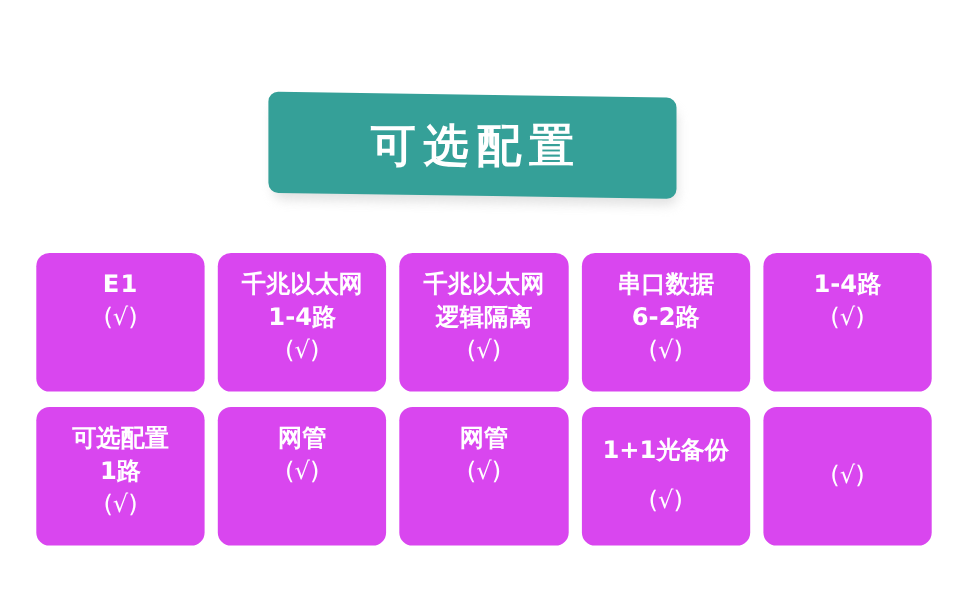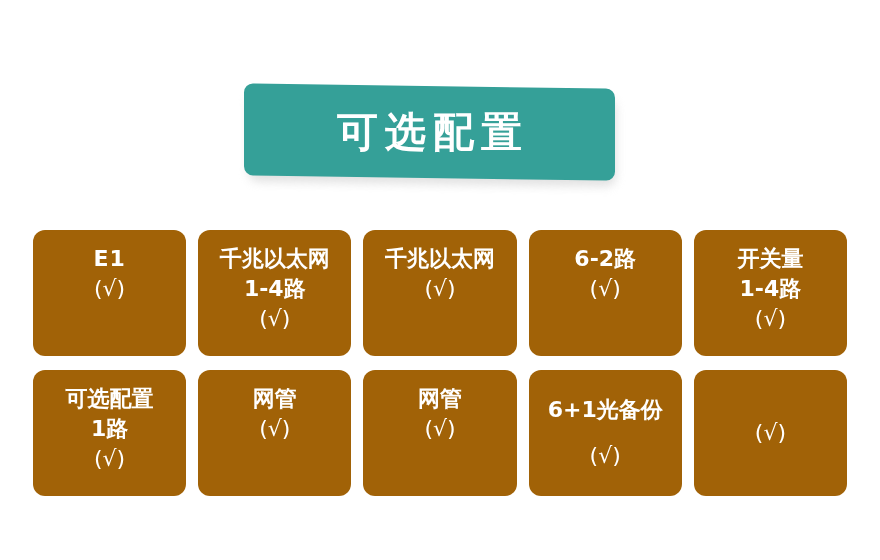--- a/index.html
+++ b/index.html
@@ -76,21 +76,21 @@
     flex-direction: column;
     gap: 14px;
   }
   .grid-row {
     display: flex;
     gap: 12px;
   }
   .card {
     width: 154px;
     height: 126px;
-    background: #a16207;
+    background: #d946ef;
     border-radius: 12px;
     box-sizing: border-box;
     padding: 14px 4px 10px 4px;
     display: flex;
     flex-direction: column;
     align-items: center;
     justify-content: flex-start;
     color: #ffffff;
     text-align: center;
   }
@@ -138,49 +138,50 @@
         <div class="card-line latin">E1</div>
         <div class="card-check">(√)</div>
       </div>
       <div class="card">
         <div class="card-line">千兆以太网</div>
         <div class="card-line">1-4路</div>
         <div class="card-check">(√)</div>
       </div>
       <div class="card">
         <div class="card-line">千兆以太网</div>
+        <div class="card-line">逻辑隔离</div>
         <div class="card-check">(√)</div>
       </div>
       <div class="card">
+        <div class="card-line">串口数据</div>
         <div class="card-line">6-2路</div>
         <div class="card-check">(√)</div>
       </div>
       <div class="card">
-        <div class="card-line">开关量</div>
         <div class="card-line">1-4路</div>
         <div class="card-check">(√)</div>
       </div>
     </div>
 
     <div class="grid-row">
       <div class="card">
         <div class="card-line">可选配置</div>
         <div class="card-line">1路</div>
         <div class="card-check">(√)</div>
       </div>
       <div class="card">
         <div class="card-line">网管</div>
         <div class="card-check">(√)</div>
       </div>
       <div class="card">
         <div class="card-line">网管</div>
         <div class="card-check">(√)</div>
       </div>
       <div class="card two-line">
-        <div class="card-line">6+1光备份</div>
+        <div class="card-line">1+1光备份</div>
         <div class="card-check">(√)</div>
       </div>
       <div class="card two-line">
         <div class="card-check">(√)</div>
       </div>
     </div>
 
   </div>
 </div>
 

